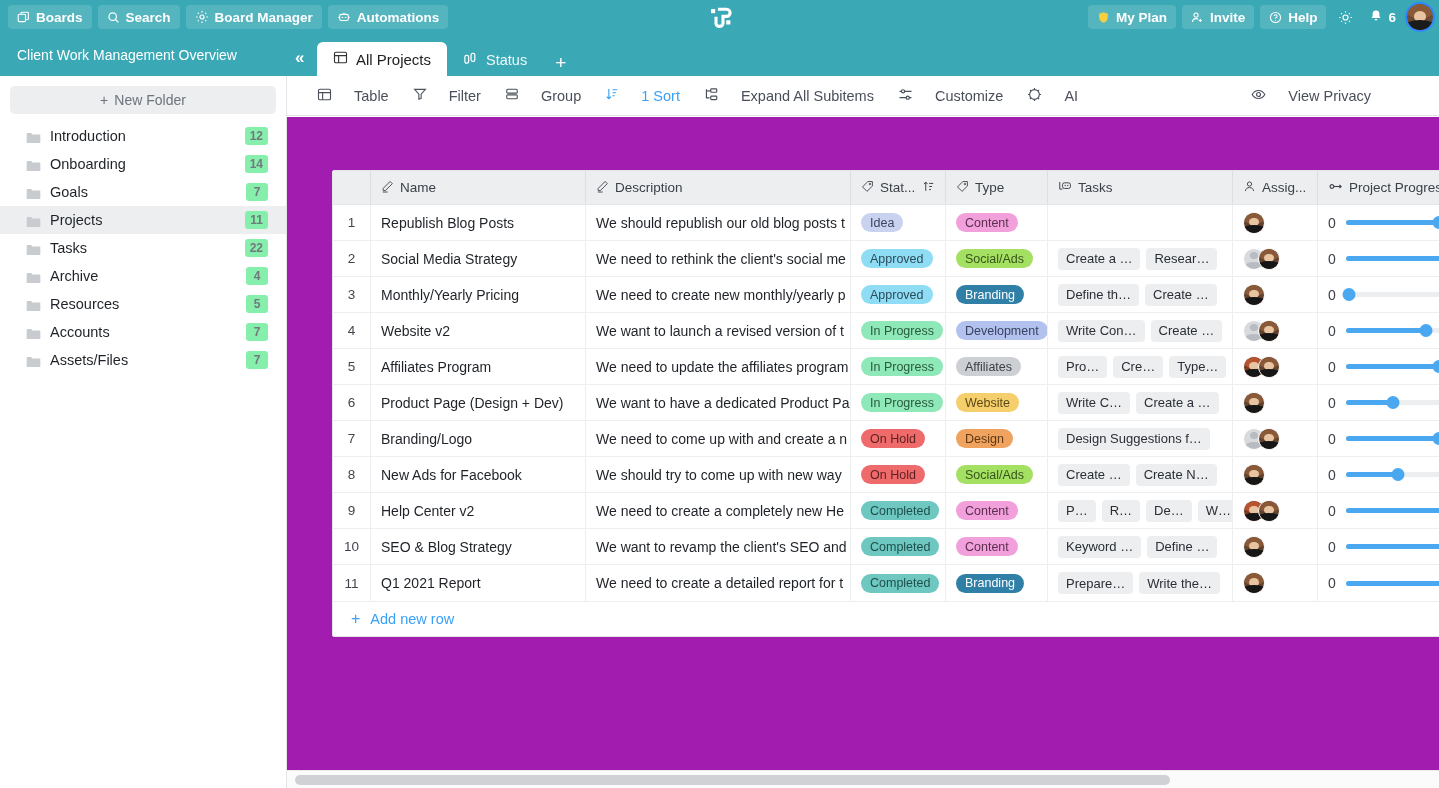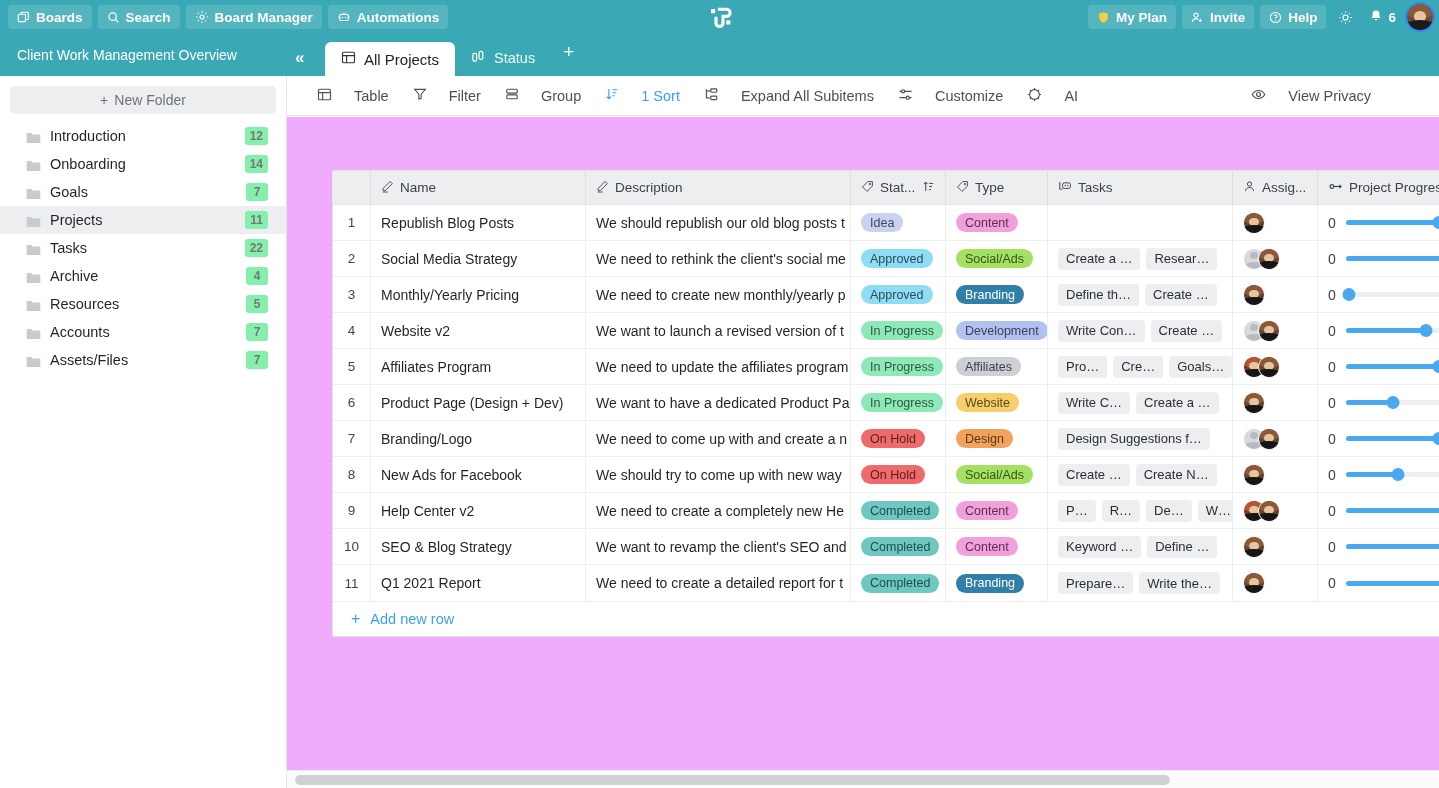--- a/index.html
+++ b/index.html
@@ -75,21 +75,21 @@
     font-size: 14.5px;
     cursor: pointer;
     margin-left: 0;
   }
   .tab.active {
     background: #ffffff; color: #222;
     border-radius: 6px 6px 0 0;
     font-size: 15px;
     height: 34px;
   }
-  #tab-container { display: flex; margin-left: 38px; }
+  #tab-container { display: flex; align-items: flex-end; margin-left: 30px; }
   #tab-add { color: #fff; font-size: 19px; padding: 0 12px 4px 12px; cursor: pointer; line-height: 1; }
 
   
   #sidebar-header {
     position: absolute; top: 34px; left: 0;
     width: 287px; height: 42px;
     background: #3aa9b5;
     display: flex; align-items: center;
     padding-left: 17px;
     color: #ffffff; font-size: 14px;
@@ -140,21 +140,21 @@
     color: #4a4f5a; font-size: 14.5px;
     cursor: pointer; white-space: nowrap;
   }
   .tool.accent { color: #3aa0f5; }
   #tool-privacy { position: absolute; right: 56px; }
 
   
   #grid-area {
     position: absolute; top: 117px; left: 287px;
     width: 1152px; height: 653px;
-    background: #f0abfc;
+    background: #a21caf;
     overflow: hidden;
   }
   #table {
     position: absolute; left: 45px; top: 53px;
     width: 1153px;
     border: 1px solid #e3e5e8;
     background: #ffffff;
     border-radius: 2px;
   }
   .trow { display: flex; border-bottom: 1px solid #eceef0; height: 36px; }
@@ -733,21 +733,21 @@
           <div class="cell c-desc">We need to update the affiliates program</div>
           <div class="cell c-status">
             <span class="badge" style="background:#8fe8b7;color:#2a5a3e">In Progress</span>
           </div>
           <div class="cell c-type">
             <span class="badge" style="background:#cccfd3;color:#3c4149">Affiliates</span>
           </div>
           <div class="cell c-tasks">
             <span class="chip">Pro…</span>
             <span class="chip">Cre…</span>
-            <span class="chip">Goals…</span>
+            <span class="chip">Type…</span>
           </div>
           <div class="cell c-assign">
             <span class="avgroup">
               <span class="av red">
                 <span class="hair"></span>
                 <span class="face"></span>
                 <span class="body"></span>
               </span>
               <span class="av ">
                 <span class="hair"></span>

